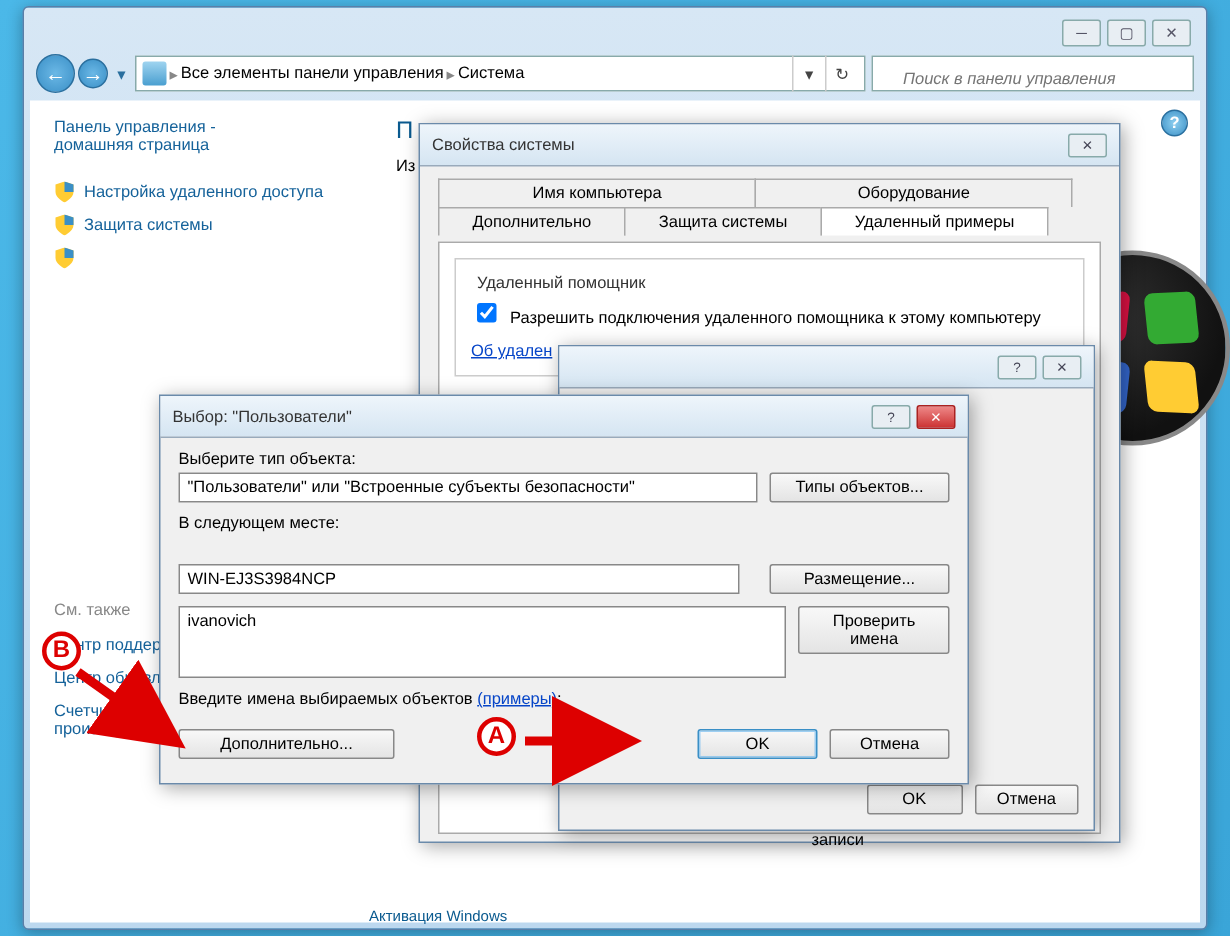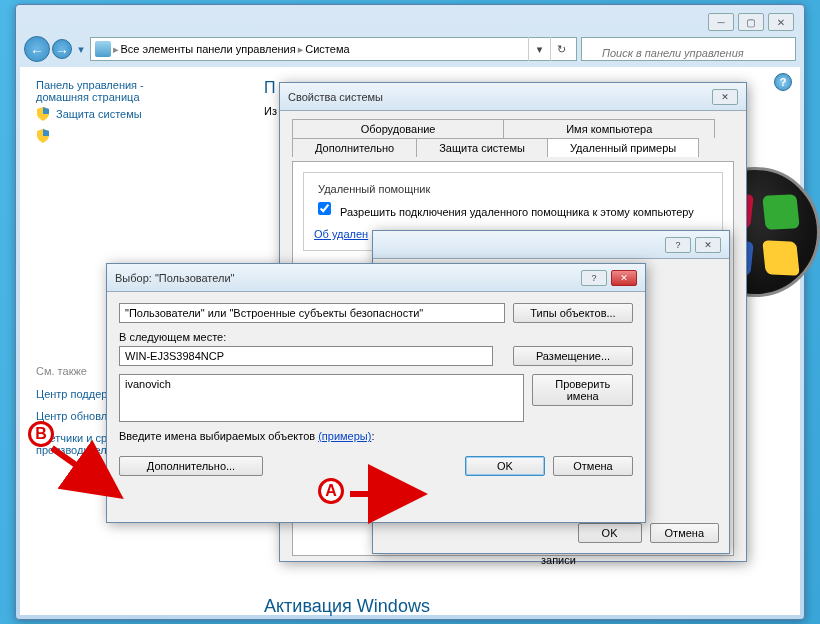--- a/index.html
+++ b/index.html
@@ -13,30 +13,30 @@
 .nav-drop { width: 10px; height: 8px; display: flex; align-items: center; justify-content: center; color: #2a6f9e; }
 .breadcrumb { flex: 1; height: 24px; background: #fff; border: 1px solid #8aa; display: flex; align-items: center; padding: 0 4px; gap: 2px; }
 .bc-icon { width: 16px; height: 16px; background: linear-gradient(#9fd4f0, #4a9fd0); border-radius: 2px; }
 .bc-sep { color: #888; }
 .bc-btns { display: flex; }
 .bc-btn { width: 22px; height: 24px; border-left: 1px solid #ccc; display: flex; align-items: center; justify-content: center; color: #444; }
 .search-box { width: 215px; height: 24px; background: #fff; border: 1px solid #8aa; display: flex; align-items: flex-end; padding: 0 18px; }
 .search-box input { border: none; outline: none; width: 100%; font-style: italic; color: #888; }
 .content { position: absolute; top: 62px; left: 4px; right: 4px; bottom: 4px; background: #fff; display: flex; }
 .sidebar { width: 228px; padding: 12px 16px; }
-.side-head { color: #15629a; margin-bottom: 0; }
+.side-head { color: #15629a; margin-bottom: 14px; }
 .side-link { color: #15629a; padding: 5px 0 5px 20px; position: relative; cursor: pointer; }
 .side-link .shield { position: absolute; left: 0; top: 4px; width: 14px; height: 14px; }
 .shield svg { width: 14px; height: 14px; }
 .side-sec { color: #888; margin-top: 230px; margin-bottom: 6px; }
 .main { flex: 1; padding: 12px 16px; position: relative; }
 .main-title { font-size: 16px; color: #0a5a8f; }
 .main-sub { margin-top: 8px; margin-bottom: 8px; }
 .help-icon { position: absolute; top: 6px; right: 8px; width: 18px; height: 18px; border-radius: 50%; background: radial-gradient(#8fd0f0, #3a8fc6); color: #fff; display: flex; align-items: center; justify-content: center; font-weight: bold; border: 1px solid #2a6f9e; }
-.activation { position: absolute; bottom: 2px; left: 248px; color: #0a5a8f; font-size: 18px; }
+.activation { position: absolute; bottom: 2px; left: 230px; color: #0a5a8f; font-size: 10px; }
 
 
 .dlg { position: absolute; background: #f0f0f0; border: 1px solid #6a8aaa; box-shadow: 2px 2px 12px rgba(0,0,0,0.35); }
 .dlg-title { height: 28px; background: linear-gradient(#eef5fb, #d5e5f2); display: flex; align-items: center; padding: 0 8px; font-size: 12px; color: #333; border-bottom: 1px solid #9ab; }
 .dlg-title .tctrl { margin-left: auto; display: flex; gap: 4px; }
 .tctrl .tb { width: 26px; height: 16px; border: 1px solid #8aa; background: #e8eef3; border-radius: 2px; display: flex; align-items: center; justify-content: center; font-size: 9px; color: #445; }
 .tb.close { background: linear-gradient(#e88, #c33); color: #fff; border-color: #a22; }
 .dlg-body { padding: 8px 12px; }
 .tabs { display: flex; flex-wrap: wrap; margin-bottom: 4px; }
 .tab { padding: 3px 22px; background: #f0f0f0; border: 1px solid #aaa; border-bottom: none; margin-right: -1px; white-space: nowrap; }
@@ -97,20 +97,27 @@
   <div class="content">
     <div class="sidebar">
       <div class="side-head">
         <span>Панель управления -</span><br><span>домашняя страница</span>
       </div>
       <div class="side-link">
         <span class="shield"><svg viewBox="0 0 14 14">
               <path d="M7 0 L13 2 L13 7 C13 11 7 14 7 14 C7 14 1 11 1 7 L1 2 Z" fill="#fc3"></path>
               <path d="M7 0 L13 2 L13 7 L7 7 Z" fill="#3a8fc6"></path>
             </svg></span>
+        <span>Настройка удаленного доступа</span>
+      </div>
+      <div class="side-link">
+        <span class="shield"><svg viewBox="0 0 14 14">
+              <path d="M7 0 L13 2 L13 7 C13 11 7 14 7 14 C7 14 1 11 1 7 L1 2 Z" fill="#fc3"></path>
+              <path d="M7 0 L13 2 L13 7 L7 7 Z" fill="#3a8fc6"></path>
+            </svg></span>
         <span>Защита системы</span>
       </div>
       <div class="side-link">
         <span class="shield"><svg viewBox="0 0 14 14">
               <path d="M7 0 L13 2 L13 7 C13 11 7 14 7 14 C7 14 1 11 1 7 L1 2 Z" fill="#fc3"></path>
               <path d="M7 0 L13 2 L13 7 L7 7 Z" fill="#3a8fc6"></path>
             </svg></span>
       </div>
       <div class="side-sec">См. также</div>
       <div class="side-link" style="padding-left:0;">Центр поддержки</div>
@@ -136,22 +143,22 @@
 
 <div class="dlg" style="left:279px; top:82px; width:468px; height:480px;">
   <div class="dlg-title">
     <span>Свойства системы</span>
     <div class="tctrl">
         <div class="tb">✕</div>
       </div>
   </div>
   <div class="dlg-body">
     <div class="tabs">
+      <div class="tab" style="width:48%; text-align:center;">Имя компьютера</div>
       <div class="tab" style="width:48%; text-align:center;">Оборудование</div>
-      <div class="tab" style="width:48%; text-align:center;">Имя компьютера</div>
       <div class="tab row2">Дополнительно</div>
       <div class="tab row2">Защита системы</div>
       <div class="tab row2 active">Удаленный примеры</div>
     </div>
     <div class="tab-pane" style="height:395px; position:relative;">
       <div class="fieldset">
         <div class="fs-legend">Удаленный помощник</div>
         <label class="chk">
           <input type="checkbox" checked="" style="">
           <span>Разрешить подключения удаленного помощника к этому компьютеру</span>
@@ -185,26 +192,27 @@
 
 <div class="dlg" style="left:106px; top:263px; width:540px; height:260px;">
   <div class="dlg-title">
     <span>Выбор: "Пользователи"</span>
     <div class="tctrl">
       <div class="tb">?</div>
       <div class="tb close">✕</div>
     </div>
   </div>
   <div class="dlg-body">
+    <div>Выберите тип объекта:</div>
     <div style="display:flex; gap:8px; margin:3px 0 8px;">
       <input class="txt-field" readonly="" style="flex: 1 1 0%;" value="&quot;Пользователи&quot; или &quot;Встроенные субъекты безопасности&quot;">
       <button class="btn" style="width:120px;">Типы объектов...</button>
     </div>
     <div>В следующем месте:</div>
-    <div style="display:flex; gap:20px; margin:3px 0 8px;">
+    <div style="display:flex; gap:20px; margin:21px 0 8px;">
       <input class="txt-field" readonly="" style="flex: 1 1 0%;" value="WIN-EJ3S3984NCP">
       <button class="btn" style="width:120px;">Размещение...</button>
     </div>
     <div style="display:flex; gap:8px; margin:3px 0 8px; align-items:flex-start;">
       <textarea class="txt-area" style="">ivanovich</textarea>
       <button class="btn" style="width:120px;">Проверить имена</button>
     </div>
     <div>
       <span>Введите имена выбираемых объектов </span><span class="link">(примеры)</span>:
     </div>

